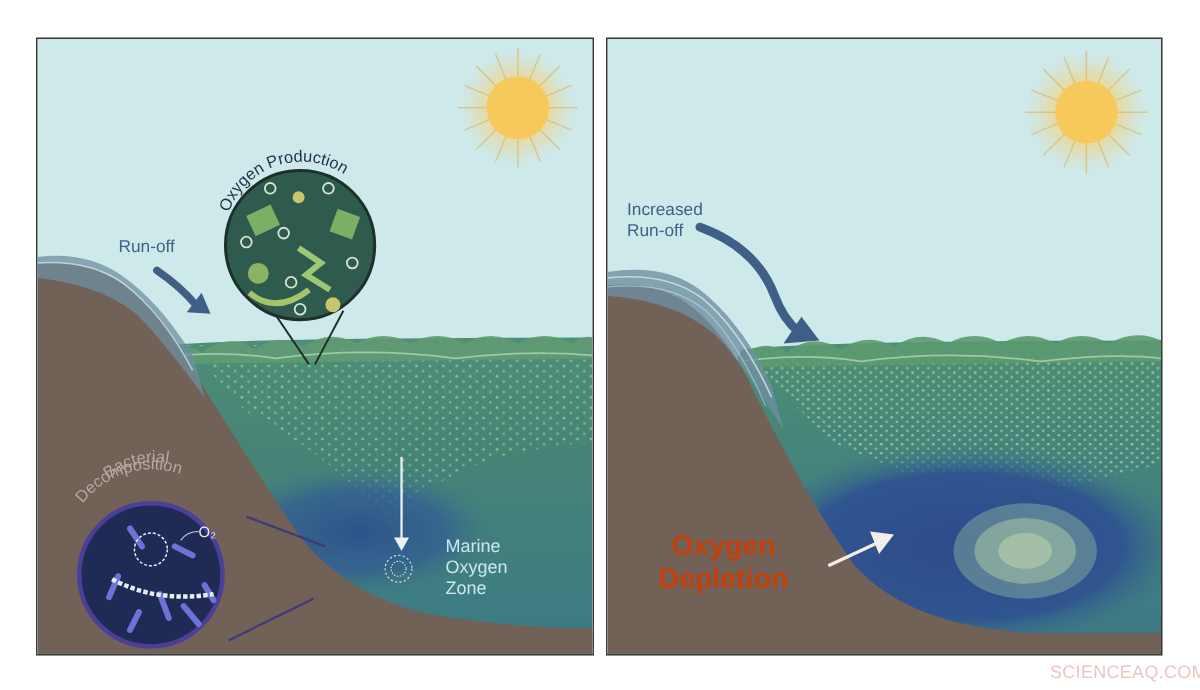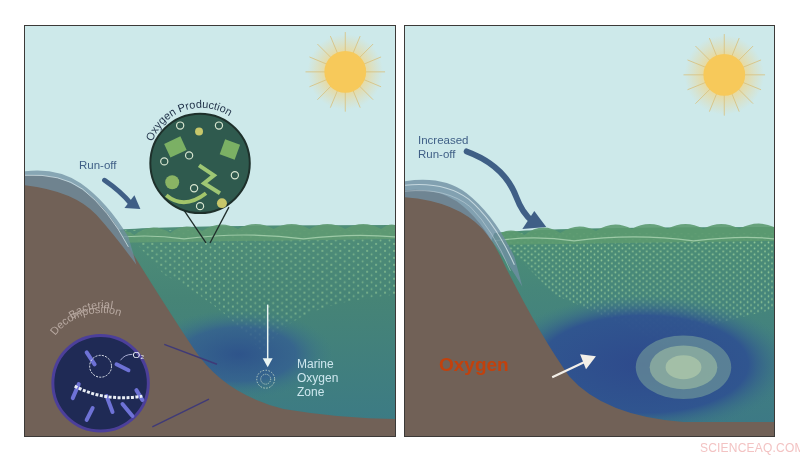--- a/index.html
+++ b/index.html
@@ -225,16 +225,17 @@
       <polygon points="192,332 176,330 182,345" fill="#f3efe8"></polygon>
     </g>
   </svg>
 
   <div class="label runoff-big" style="left:13px; top:107px;">
     <div>Increased</div>
     <div>Run-off</div>
   </div>
   <div class="label odz" style="left:34px; top:328px;">
     <div>Oxygen</div>
+    <div>Depletion</div>
   </div>
 </div>
 
 <div class="watermark">SCIENCEAQ.COM</div>
 
 </body></html>

